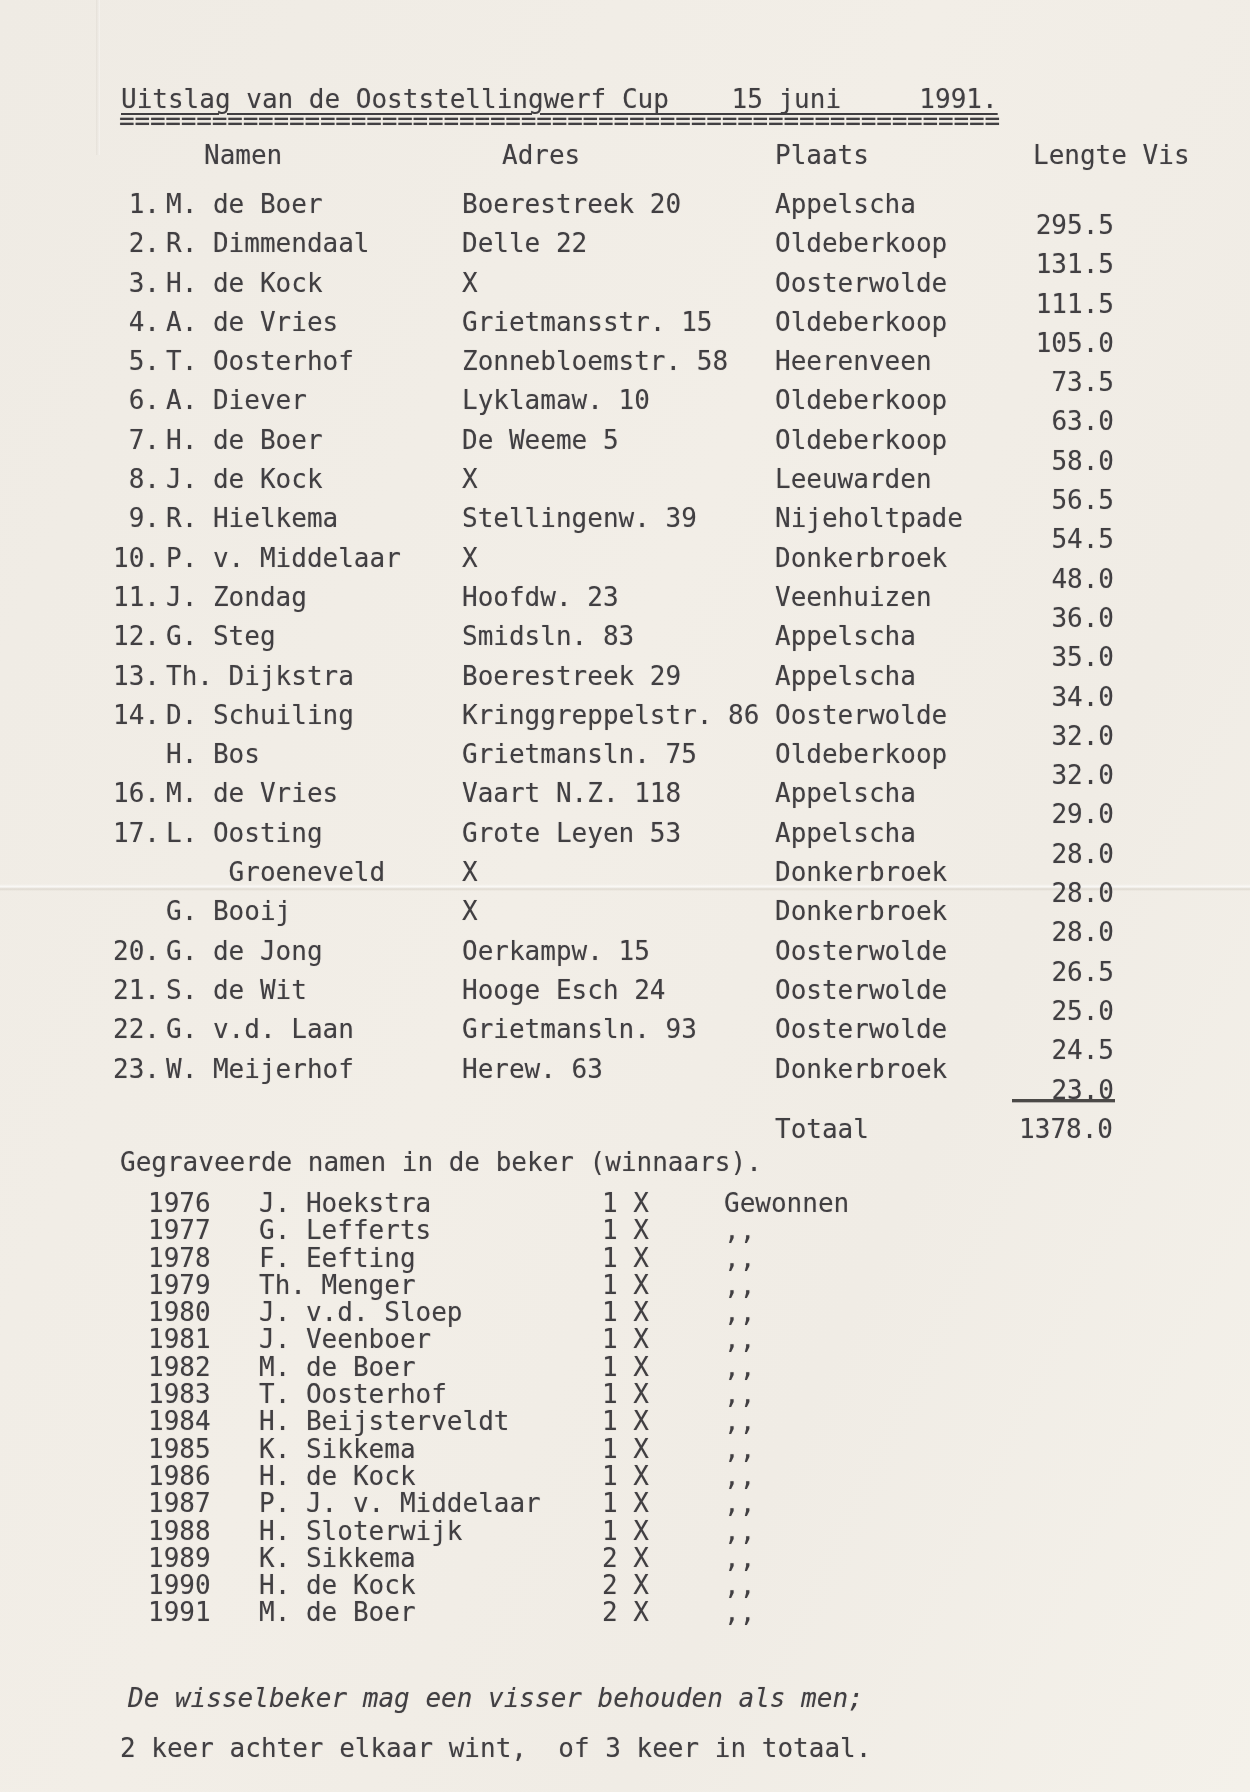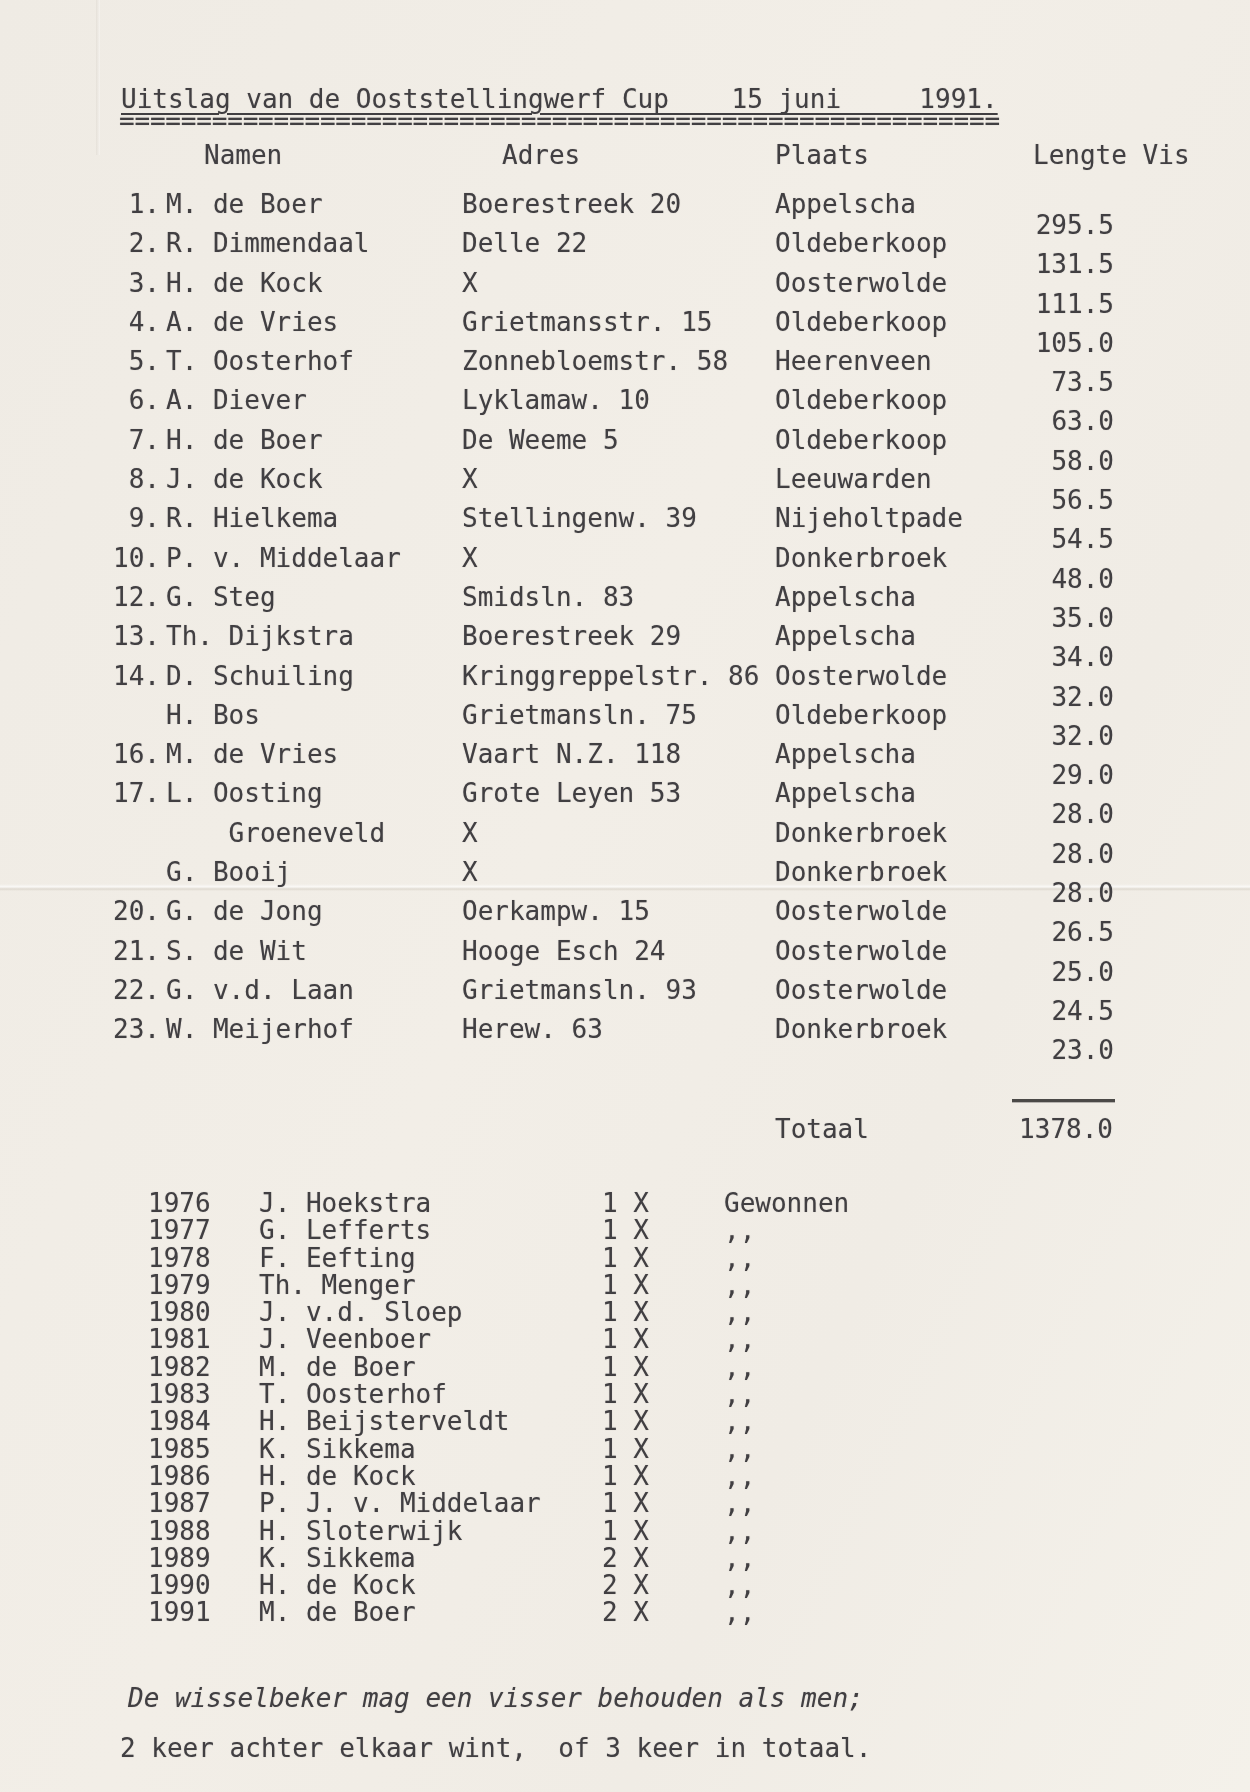--- a/index.html
+++ b/index.html
@@ -131,20 +131,27 @@
         <span class="c-lengte">54.5</span>
       </div>
     <div class="row">
         <span class="c-rank">10.</span>
         <span class="c-name">P. v. Middelaar</span>
         <span class="c-adres">X</span>
         <span class="c-plaats">Donkerbroek</span>
         <span class="c-lengte">48.0</span>
       </div>
     <div class="row">
+        <span class="c-rank">11.</span>
+        <span class="c-name">J. Zondag</span>
+        <span class="c-adres">Hoofdw. 23</span>
+        <span class="c-plaats">Veenhuizen</span>
+        <span class="c-lengte">36.0</span>
+      </div>
+    <div class="row">
         <span class="c-rank">12.</span>
         <span class="c-name">G. Steg</span>
         <span class="c-adres">Smidsln. 83</span>
         <span class="c-plaats">Appelscha</span>
         <span class="c-lengte">35.0</span>
       </div>
     <div class="row">
         <span class="c-rank">13.</span>
         <span class="c-name">Th. Dijkstra</span>
         <span class="c-adres">Boerestreek 29</span>
@@ -222,20 +229,21 @@
         <span class="c-lengte">23.0</span>
       </div>
   </div>
 
   <div class="total-rule"></div>
   <div class="total-row">
     <span class="t-label">Totaal</span>
     <span class="t-value">1378.0</span>
   </div>
 
+  <div class="winners-heading">Gegraveerde namen in de beker (winnaars).</div>
 
   <div class="winners">
     <div class="wrow">
         <span class="w-year">1976</span>
         <span class="w-name">J. Hoekstra</span>
         <span class="w-count">1 X</span>
         <span class="w-note">Gewonnen</span>
       </div>
     <div class="wrow">
         <span class="w-year">1977</span>

